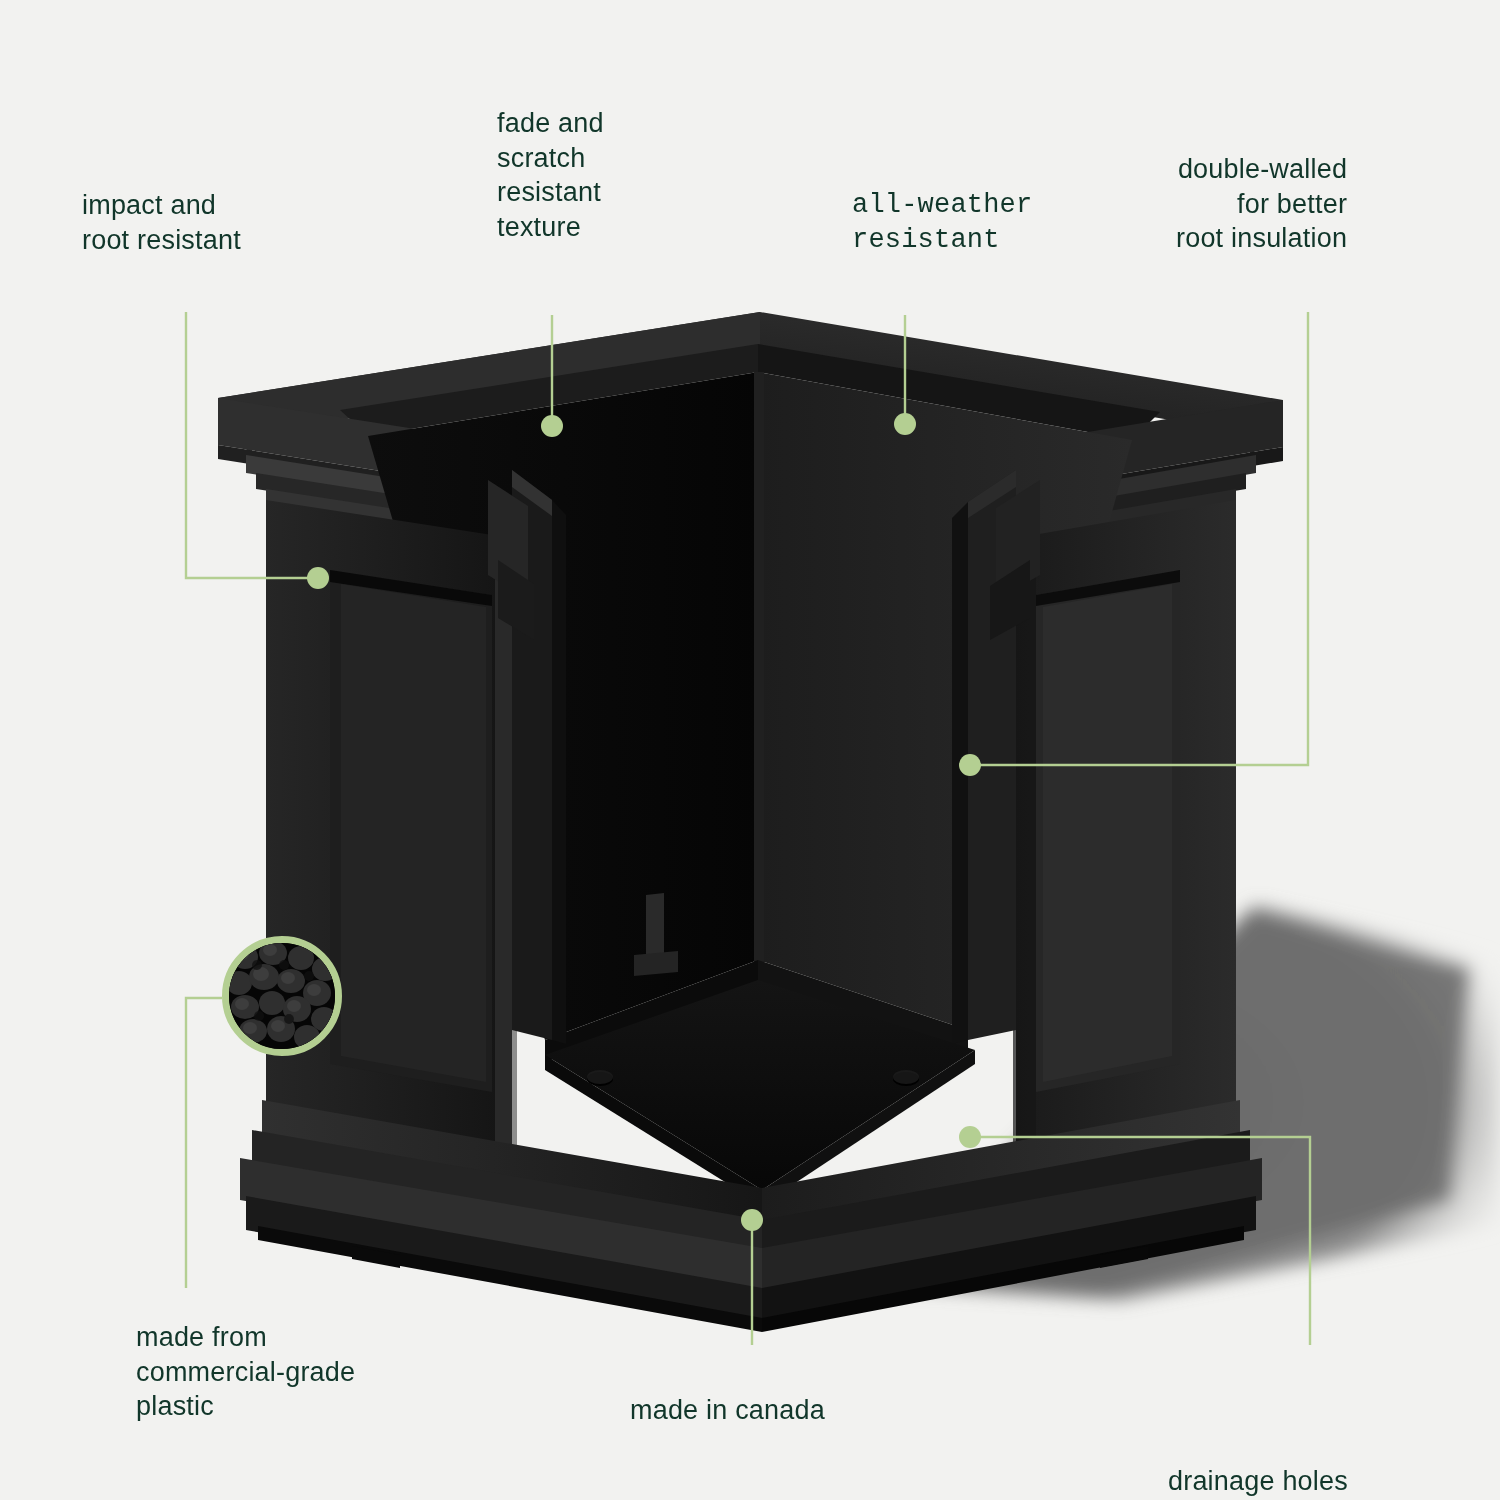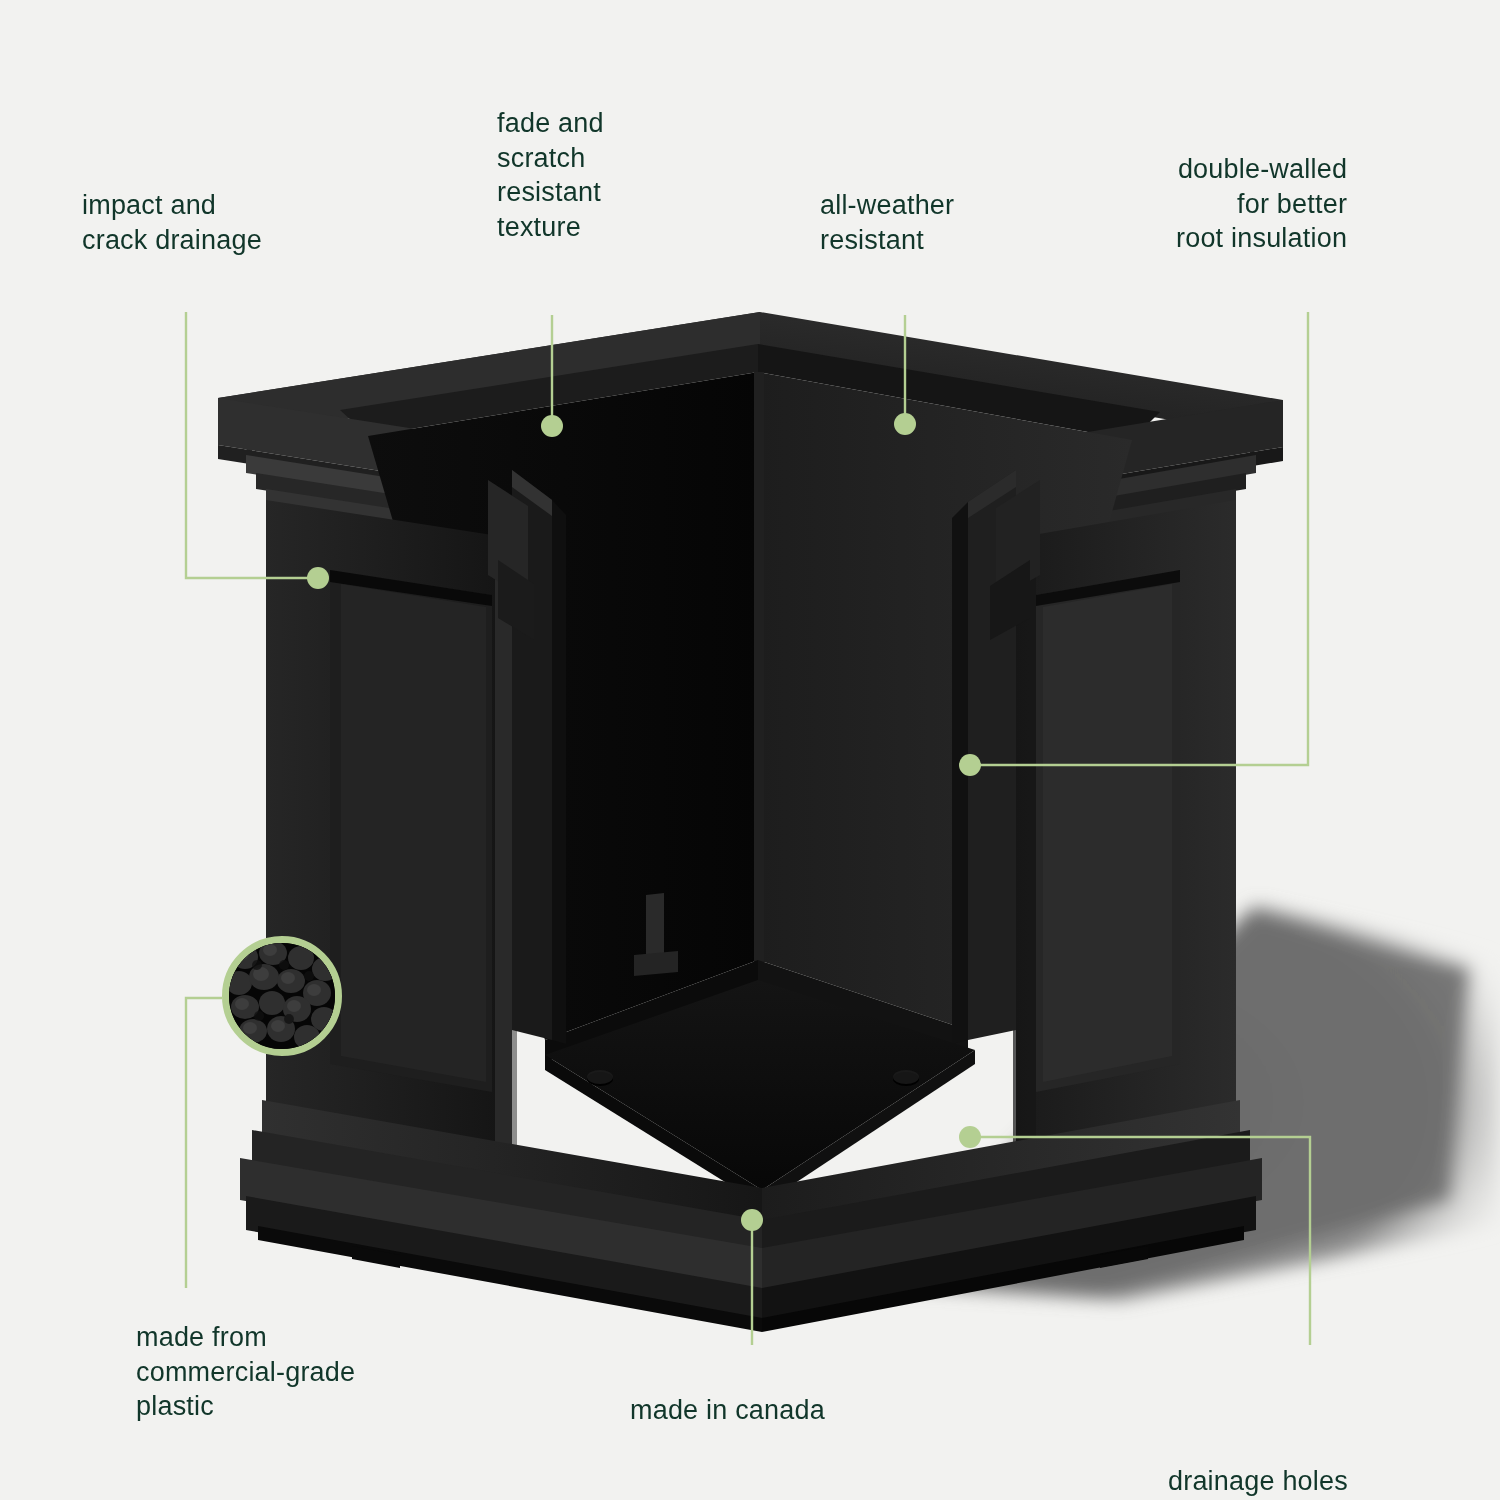--- a/index.html
+++ b/index.html
@@ -278,28 +278,28 @@
       <circle cx="318" cy="578" r="11"></circle>
       <circle cx="552" cy="426" r="11"></circle>
       <circle cx="905" cy="424" r="11"></circle>
       <circle cx="970" cy="765" r="11"></circle>
       <circle cx="752" cy="1220" r="11"></circle>
       <circle cx="970" cy="1137" r="11"></circle>
     </g>
   </svg>
 
   <div class="label" style="left:82px;  top:188px;">impact and
-crack drainage</div>
+root resistant</div>
 
   <div class="label" style="left:497px; top:106px;">fade and
 scratch
 resistant
 texture</div>
 
-  <div class="label" style="left:820px; top:188px;">all-weather
+  <div class="label" style="left:852px; top:188px;font-family:Liberation Mono, monospace;">all-weather
 resistant</div>
 
   <div class="label" style="left:1176px;top:152px;text-align:right;">double-walled
 for better
 root insulation</div>
 
   <div class="label" style="left:630px; top:1393px;">made in canada</div>
 
   <div class="label" style="left:136px; top:1320px;">made from
 commercial-grade

